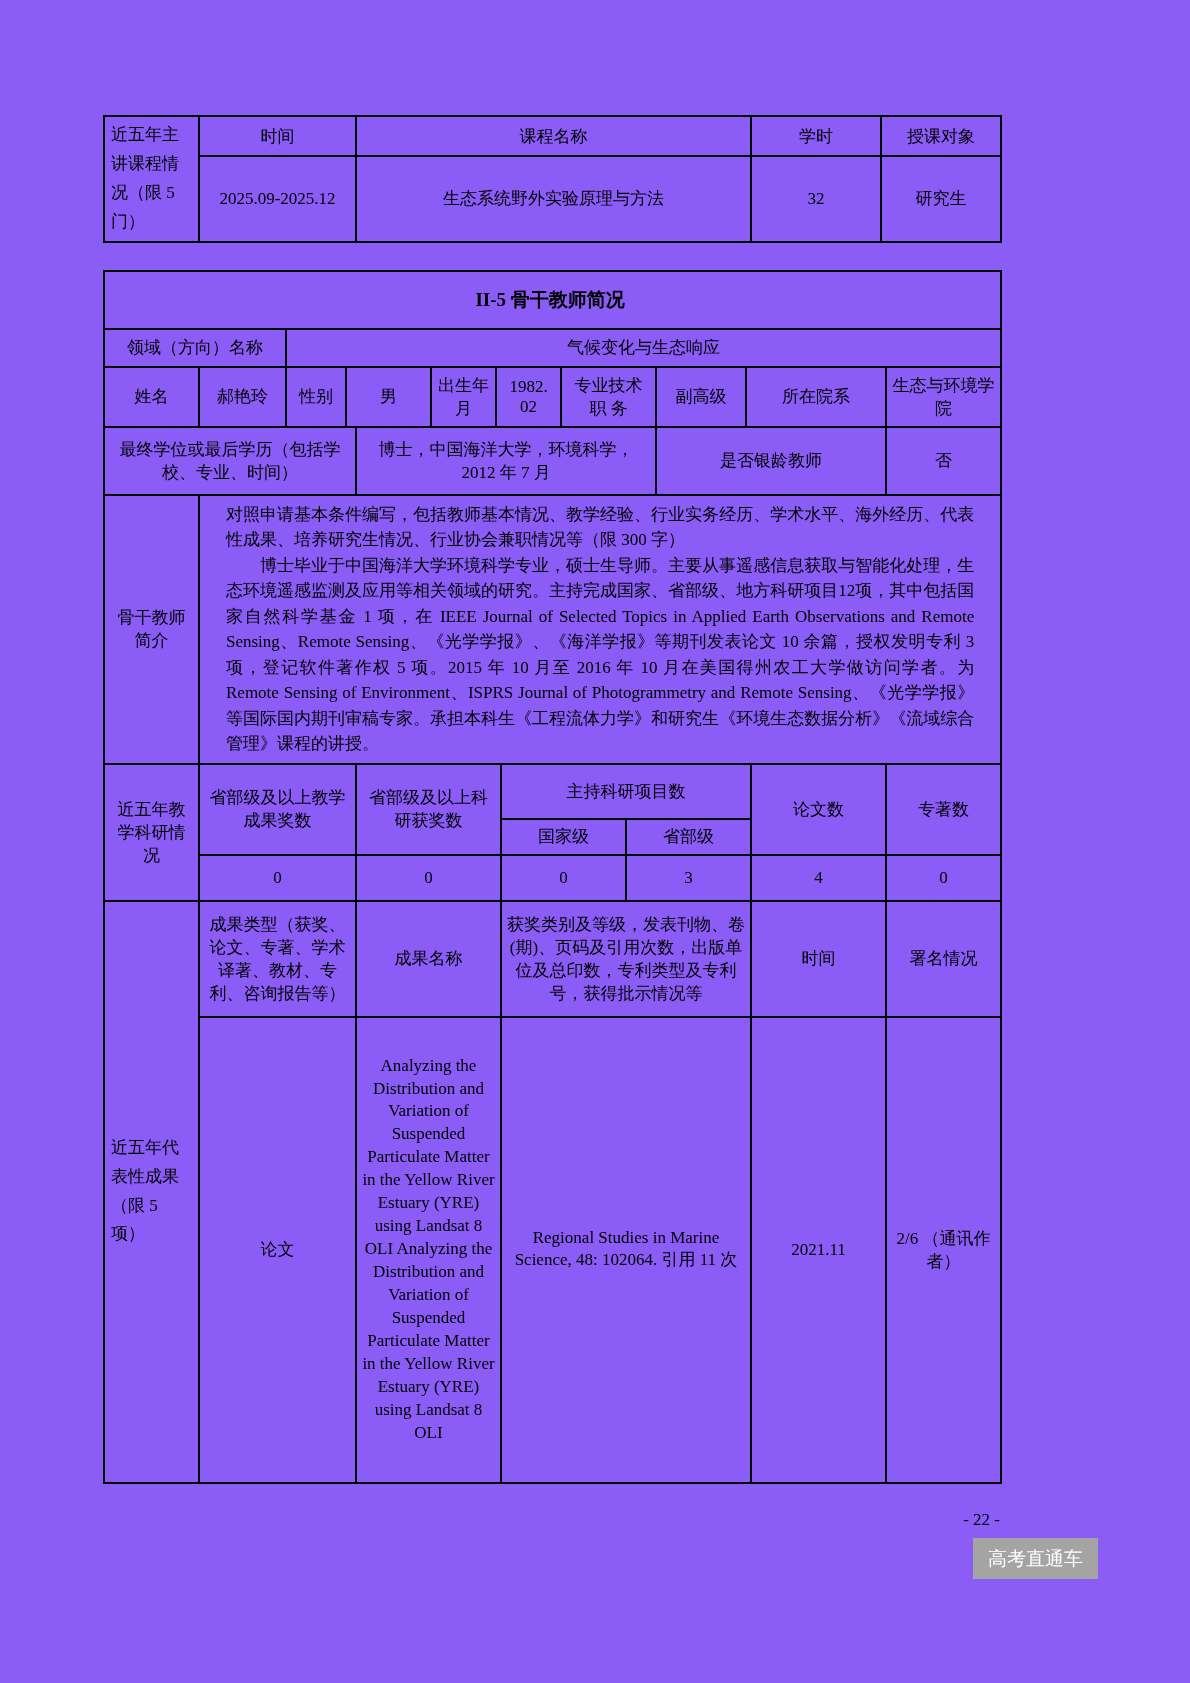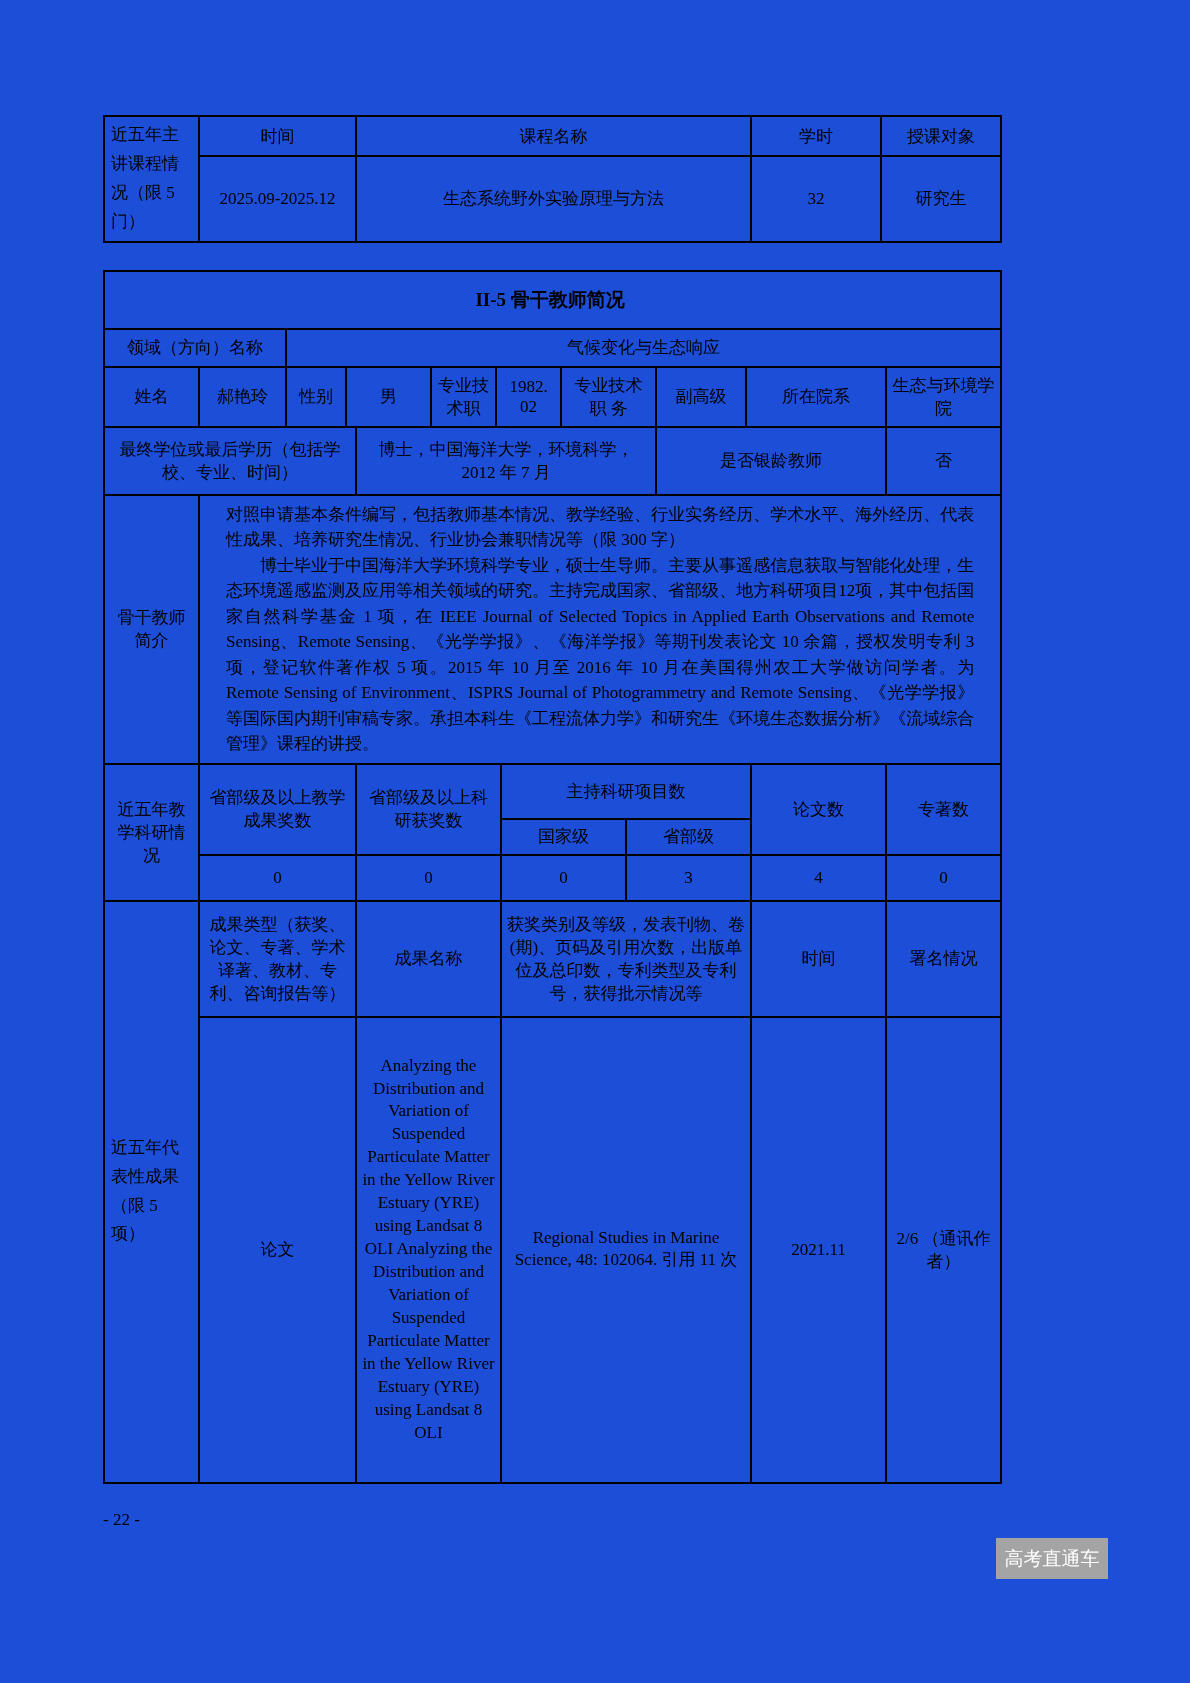--- a/index.html
+++ b/index.html
@@ -1,19 +1,19 @@
 <!DOCTYPE html>
 <html><head>
 <meta charset="utf-8">
 <style>
   html,body{margin:0;padding:0;background:#e8e8e8;}
   .page{
     position:relative;
     width:1190px;height:1683px;
-    background:#1d4ed8;
+    background:#8b5cf6;
     font-family:"Liberation Serif","DejaVu Serif",serif;
     font-size:17px;color:#000;
     margin:0 auto;overflow:hidden;
   }
   .content{position:absolute;left:103px;top:115px;width:897px;}
   table{border-collapse:collapse;table-layout:fixed;width:897px;}
   td{
     border:2px solid #000;
     padding:2px 5px;
     vertical-align:middle;
@@ -21,24 +21,24 @@
     word-break:break-word;
     overflow:hidden;
   }
   .gap{height:27px;}
   .title-cell{font-weight:bold;font-size:19px;text-align:center;padding-left:0;}
   .bio-cell{text-align:justify;padding:6px 26px;line-height:1.5;vertical-align:top;}
   .bio-cell p{margin:0;}
   .bio-cell p.indent{text-indent:2em;}
   .vlabel{padding:4px 6px;text-align:left;line-height:1.7;}
   .footer{
-    width:897px;text-align:left;margin-top:26px;font-size:17px;
+    width:897px;text-align:right;margin-top:26px;font-size:17px;
   }
   .watermark{
-    position:absolute;left:996px;top:1538px;width:112px;height:41px;
+    position:absolute;left:973px;top:1538px;width:125px;height:41px;
     background:#a4a4a4;color:#ffffff;
     font-family:"Liberation Sans","DejaVu Sans",sans-serif;
     font-size:19px;display:flex;align-items:center;justify-content:center;
   }
   .ach-name{line-height:1.35;}
 </style>
 </head>
 <body>
 
 <div class="page">
@@ -97,21 +97,21 @@
       <tr style="height:38px">
         <td colspan="2">领域（方向）名称</td>
         <td colspan="12">气候变化与生态响应</td>
       </tr>
 
       <tr style="height:60px">
         <td>姓名</td>
         <td>郝艳玲</td>
         <td>性别</td>
         <td colspan="2">男</td>
-        <td>专业技术职</td>
+        <td>出生年月</td>
         <td colspan="2">1982. 02</td>
         <td colspan="2">专业技术职 务</td>
         <td>副高级</td>
         <td colspan="2">所在院系</td>
         <td>生态与环境学院</td>
       </tr>
 
       <tr style="height:68px">
         <td colspan="4">最终学位或最后学历（包括学校、专业、时间）</td>
         <td colspan="6">博士，中国海洋大学，环境科学，2012 年 7 月</td>

